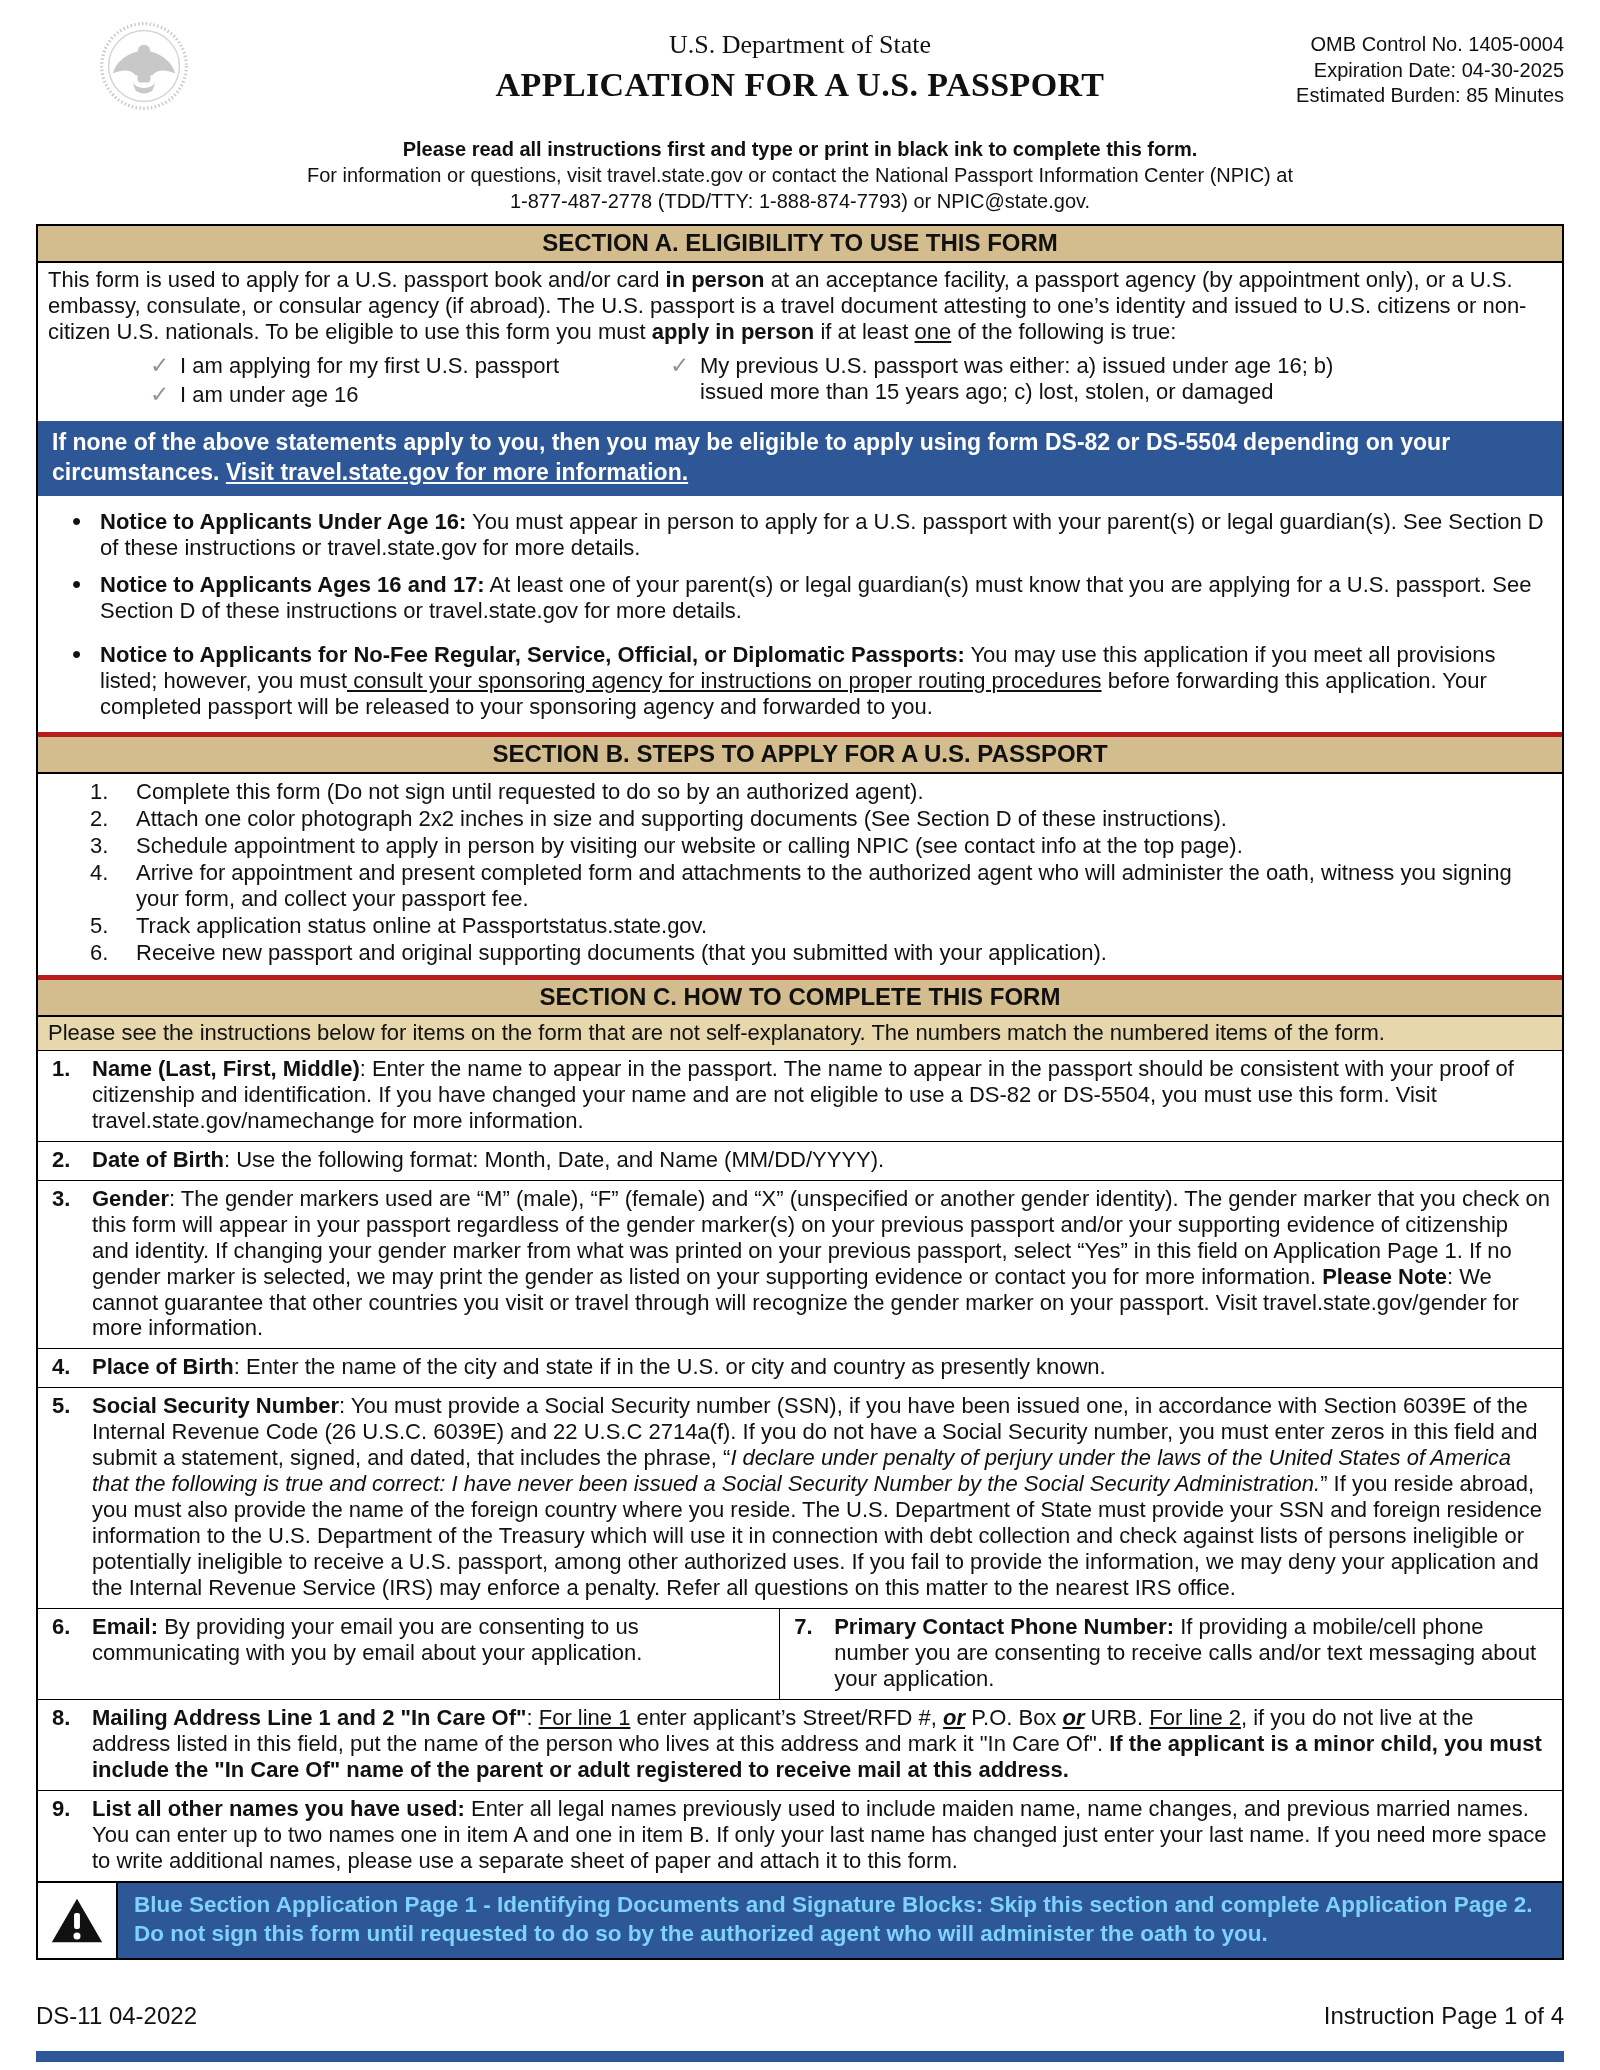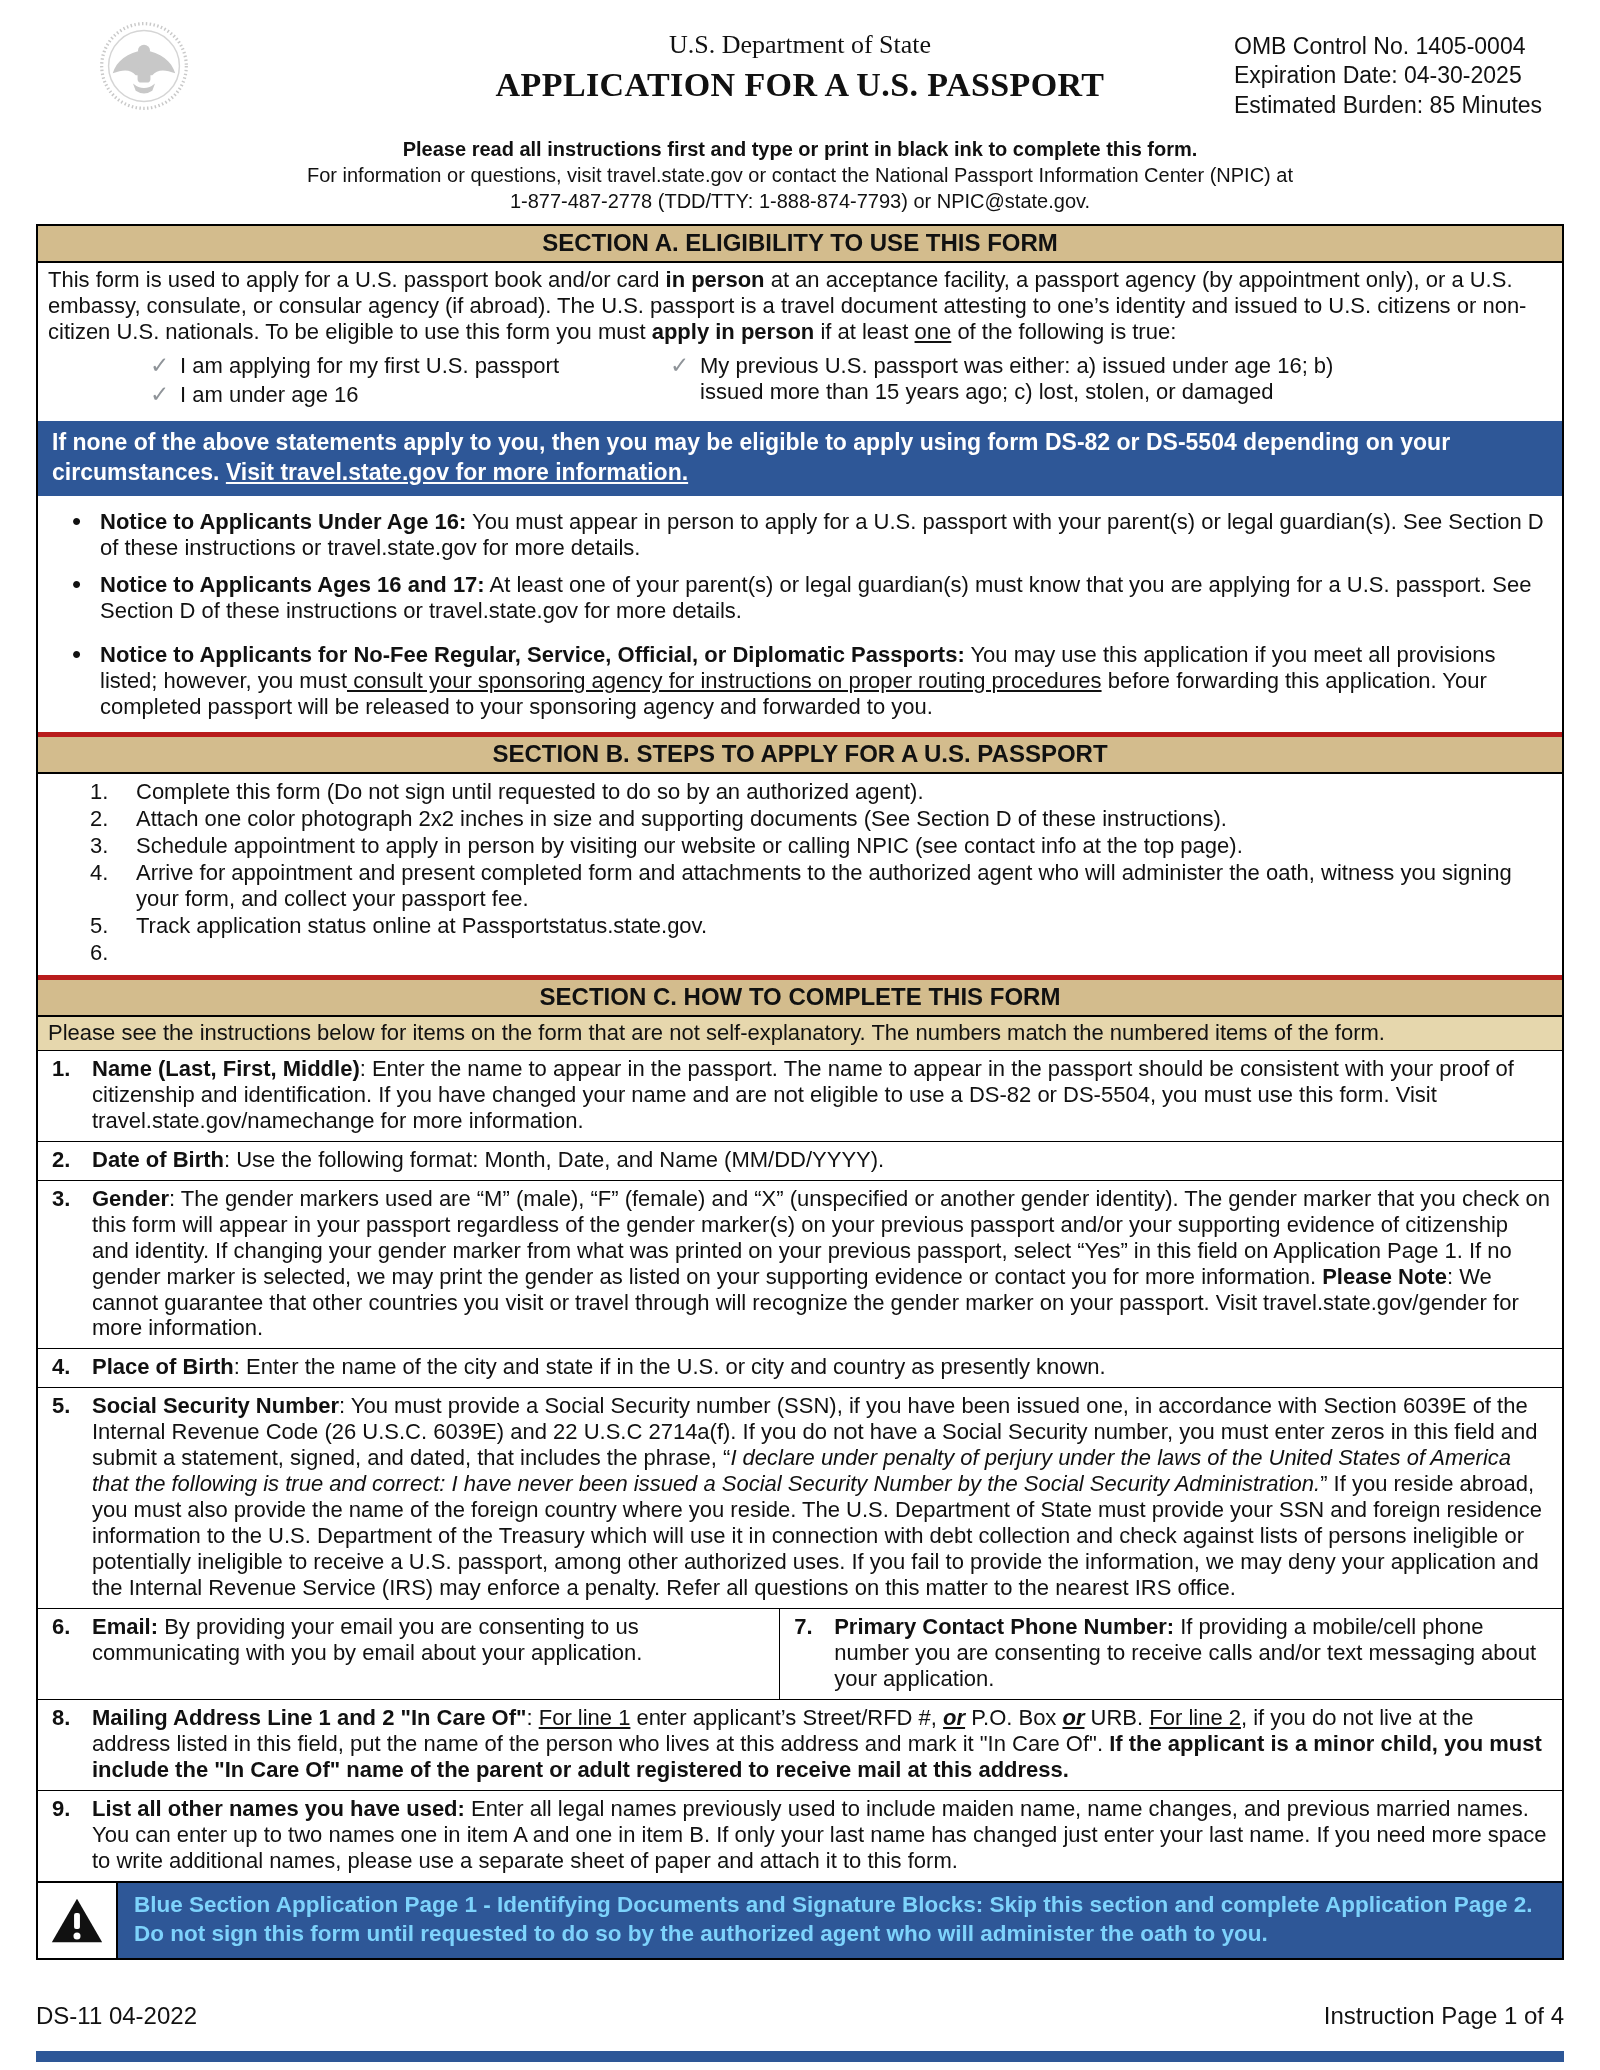--- a/index.html
+++ b/index.html
@@ -19,21 +19,21 @@
     position:relative;overflow:hidden;
   }
   .page{position:relative;width:1600px;height:2070px;padding:20px 36px 16px 36px;overflow:hidden}
 
   
   .hdr{position:relative;height:116px}
   .seal{position:absolute;left:62px;top:0;width:92px;height:92px}
   .hdr-center{text-align:center;padding-top:10px}
   .agency{font-family:"Liberation Serif","DejaVu Serif",serif;font-size:26px}
   .form-title{font-family:"Liberation Serif","DejaVu Serif",serif;font-weight:700;font-size:34px;margin-top:4px;letter-spacing:.4px}
-  .omb{position:absolute;right:0;top:12px;width:330px;font-size:23px;line-height:1.28;text-align:left}
+  .omb{position:absolute;right:0;top:12px;width:330px;font-size:20px;line-height:1.28;text-align:right}
 
   
   .intro{text-align:center;font-size:20px;line-height:1.3}
   .intro-l1{font-weight:700}
 
   
   .doc{border:2.5px solid #000;margin-top:10px}
   .sec-hdr{
     background:var(--section-header-bg);
     font-weight:700;font-size:24px;text-align:center;
@@ -201,20 +201,21 @@
       <div class="step">
         <span class="step-num">4.</span>
         <span class="step-text">Arrive for appointment and present completed form and attachments to the authorized agent who will administer the oath, witness you signing your form, and collect your passport fee.</span>
       </div>
       <div class="step">
         <span class="step-num">5.</span>
         <span class="step-text">Track application status online at Passportstatus.state.gov.</span>
       </div>
       <div class="step">
         <span class="step-num">6.</span>
+        <span class="step-text">Receive new passport and original supporting documents (that you submitted with your application).</span>
       </div>
     </div>
 
     <div class="sec-hdr">SECTION C. HOW TO COMPLETE THIS FORM</div>
     <div class="sec-sub">Please see the instructions below for items on the form that are not self-explanatory. The numbers match the numbered items of the form.</div>
 
     <div class="item">
       <span class="inum">1.</span>
       <div class="itext"><span class="st-b">Name (Last, First, Middle)</span><span>: Enter the name to appear in the passport. The name to appear in the passport should be consistent with your proof of citizenship and identification. If you have changed your name and are not eligible to use a DS-82 or DS-5504, you must use this form. Visit travel.state.gov/namechange for more information.</span></div>
     </div>

